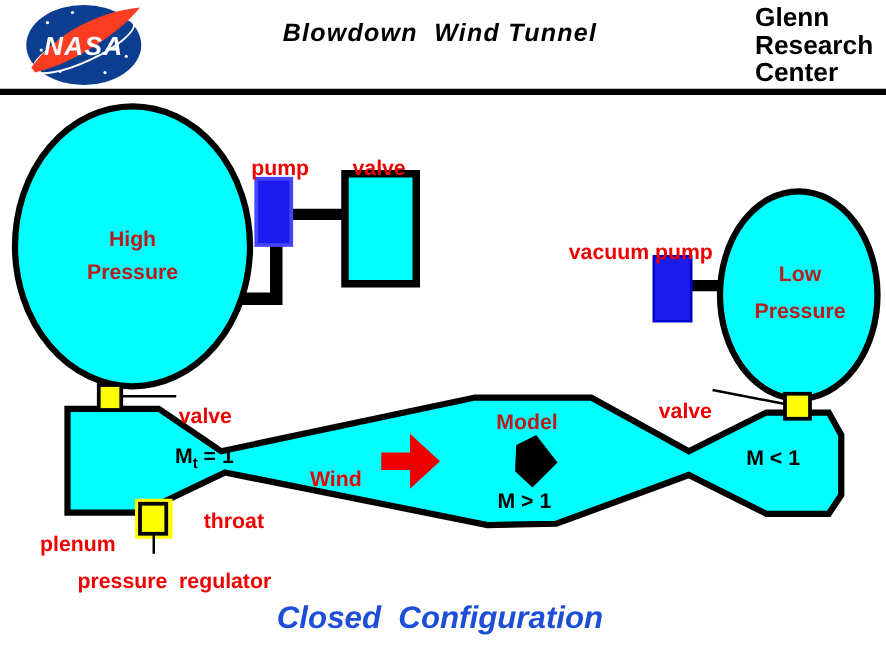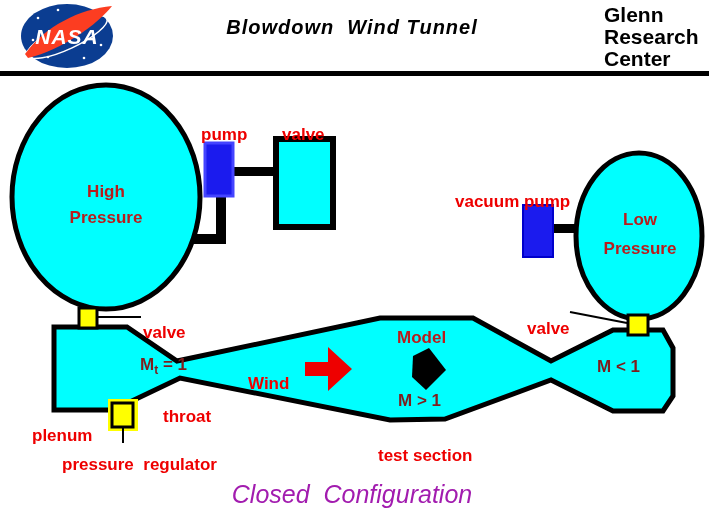--- a/index.html
+++ b/index.html
@@ -9,24 +9,24 @@
   .lbl{position:absolute;font-weight:bold;font-size:17px;line-height:19px;white-space:pre;}
   .red{color:#EE0000;margin-top:16px;}
   .blk{color:#b91c1c;}
   .ctr{transform:translateX(-50%);text-align:center;}
   .multi{white-space:pre-line;line-height:26px;}
   .title{position:absolute;left:352px;top:16px;transform:translateX(-50%);
          font-size:20px;font-weight:bold;font-style:italic;color:#000;
          letter-spacing:1px;white-space:pre;}
   .org{position:absolute;left:604px;top:4px;font-size:21px;font-weight:bold;color:#000;
        line-height:22px;white-space:pre-line;}
-  .mach{position:absolute;font-weight:bold;font-size:17px;color:#7f1d1d;white-space:pre;}
+  .mach{position:absolute;font-weight:bold;font-size:17px;color:#000000;white-space:pre;}
   .mach sub{font-size:12px;}
   .caption{position:absolute;left:352px;top:480px;transform:translateX(-50%);
-           font-size:25px;font-style:italic;color:#a21caf;white-space:pre;}
+           font-size:25px;font-style:italic;color:#1d4ed8;white-space:pre;font-weight:bold;}
 </style>
 </head>
 <body>
 
 <div class="stage">
 
   <svg class="scene" width="709" height="532" viewBox="0 0 709 532">
 
     <rect x="0" y="71" width="709" height="5" fill="#000"></rect>
 
@@ -90,21 +90,20 @@
 
   <div class="lbl red" style="left:201px;top:109px;">pump</div>
   <div class="lbl red" style="left:282px;top:109px;">valve</div>
   <div class="lbl red" style="left:455px;top:176px;">vacuum pump</div>
   <div class="lbl red" style="left:143px;top:307px;">valve</div>
   <div class="lbl red" style="left:527px;top:303px;">valve</div>
   <div class="lbl red" style="left:32px;top:410px;">plenum</div>
   <div class="lbl red" style="left:163px;top:391px;">throat</div>
   <div class="lbl red" style="left:62px;top:439px;">pressure  regulator</div>
   <div class="lbl red" style="left:248px;top:358px;">Wind</div>
-  <div class="lbl red" style="left:378px;top:430px;">test section</div>
 
   <div class="lbl blk" style="left:397px;top:328px;">Model</div>
   <div class="mach" style="left:140px;top:355px;"><span>M</span><sub>t</sub><span> = 1</span></div>
   <div class="mach" style="left:398px;top:391px;">M &gt; 1</div>
   <div class="mach" style="left:597px;top:357px;">M &lt; 1</div>
 
   <div class="caption">Closed  Configuration</div>
 </div>
 
 </body></html>

